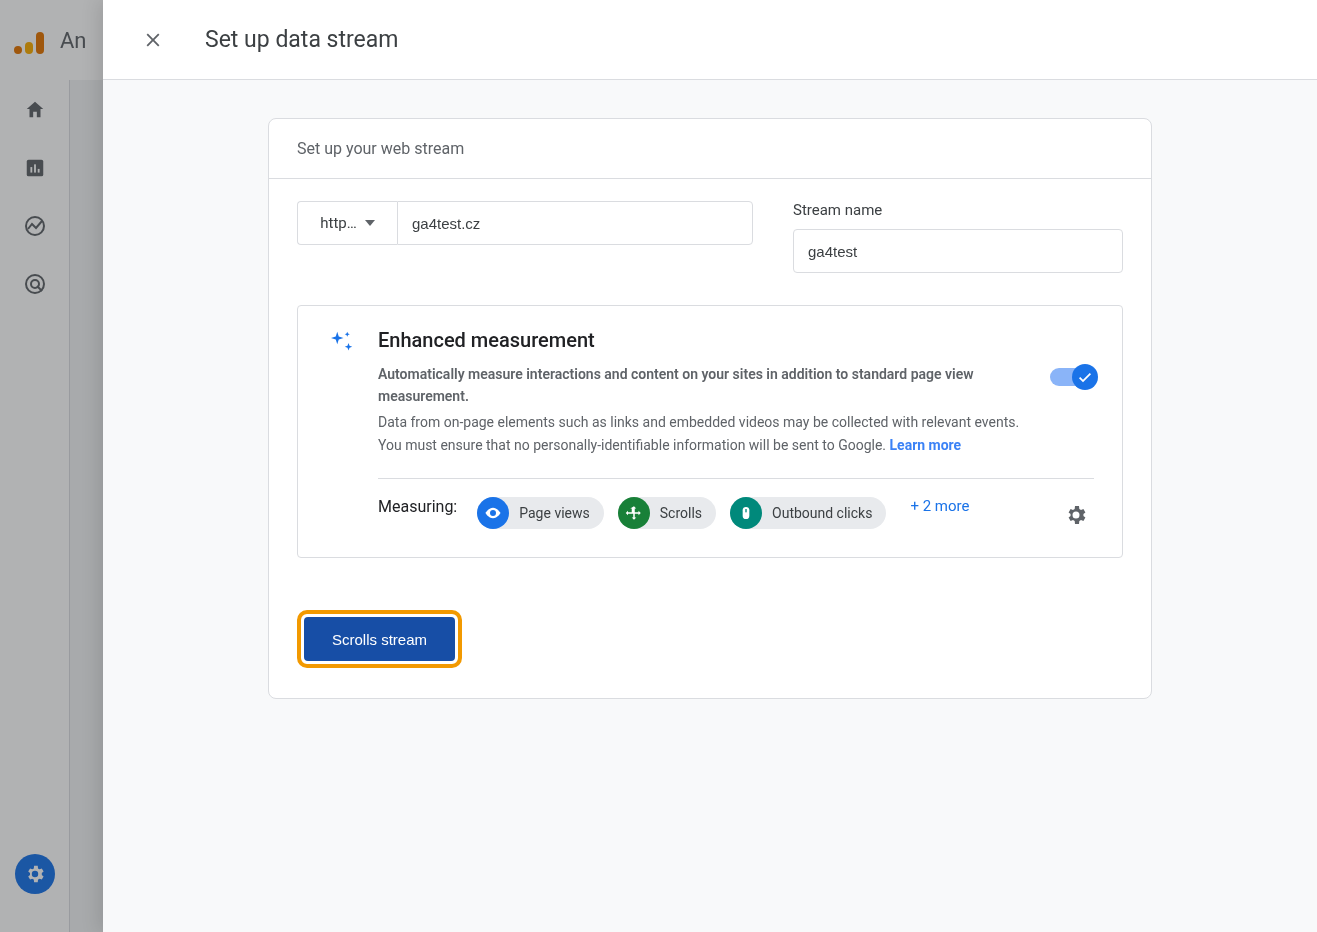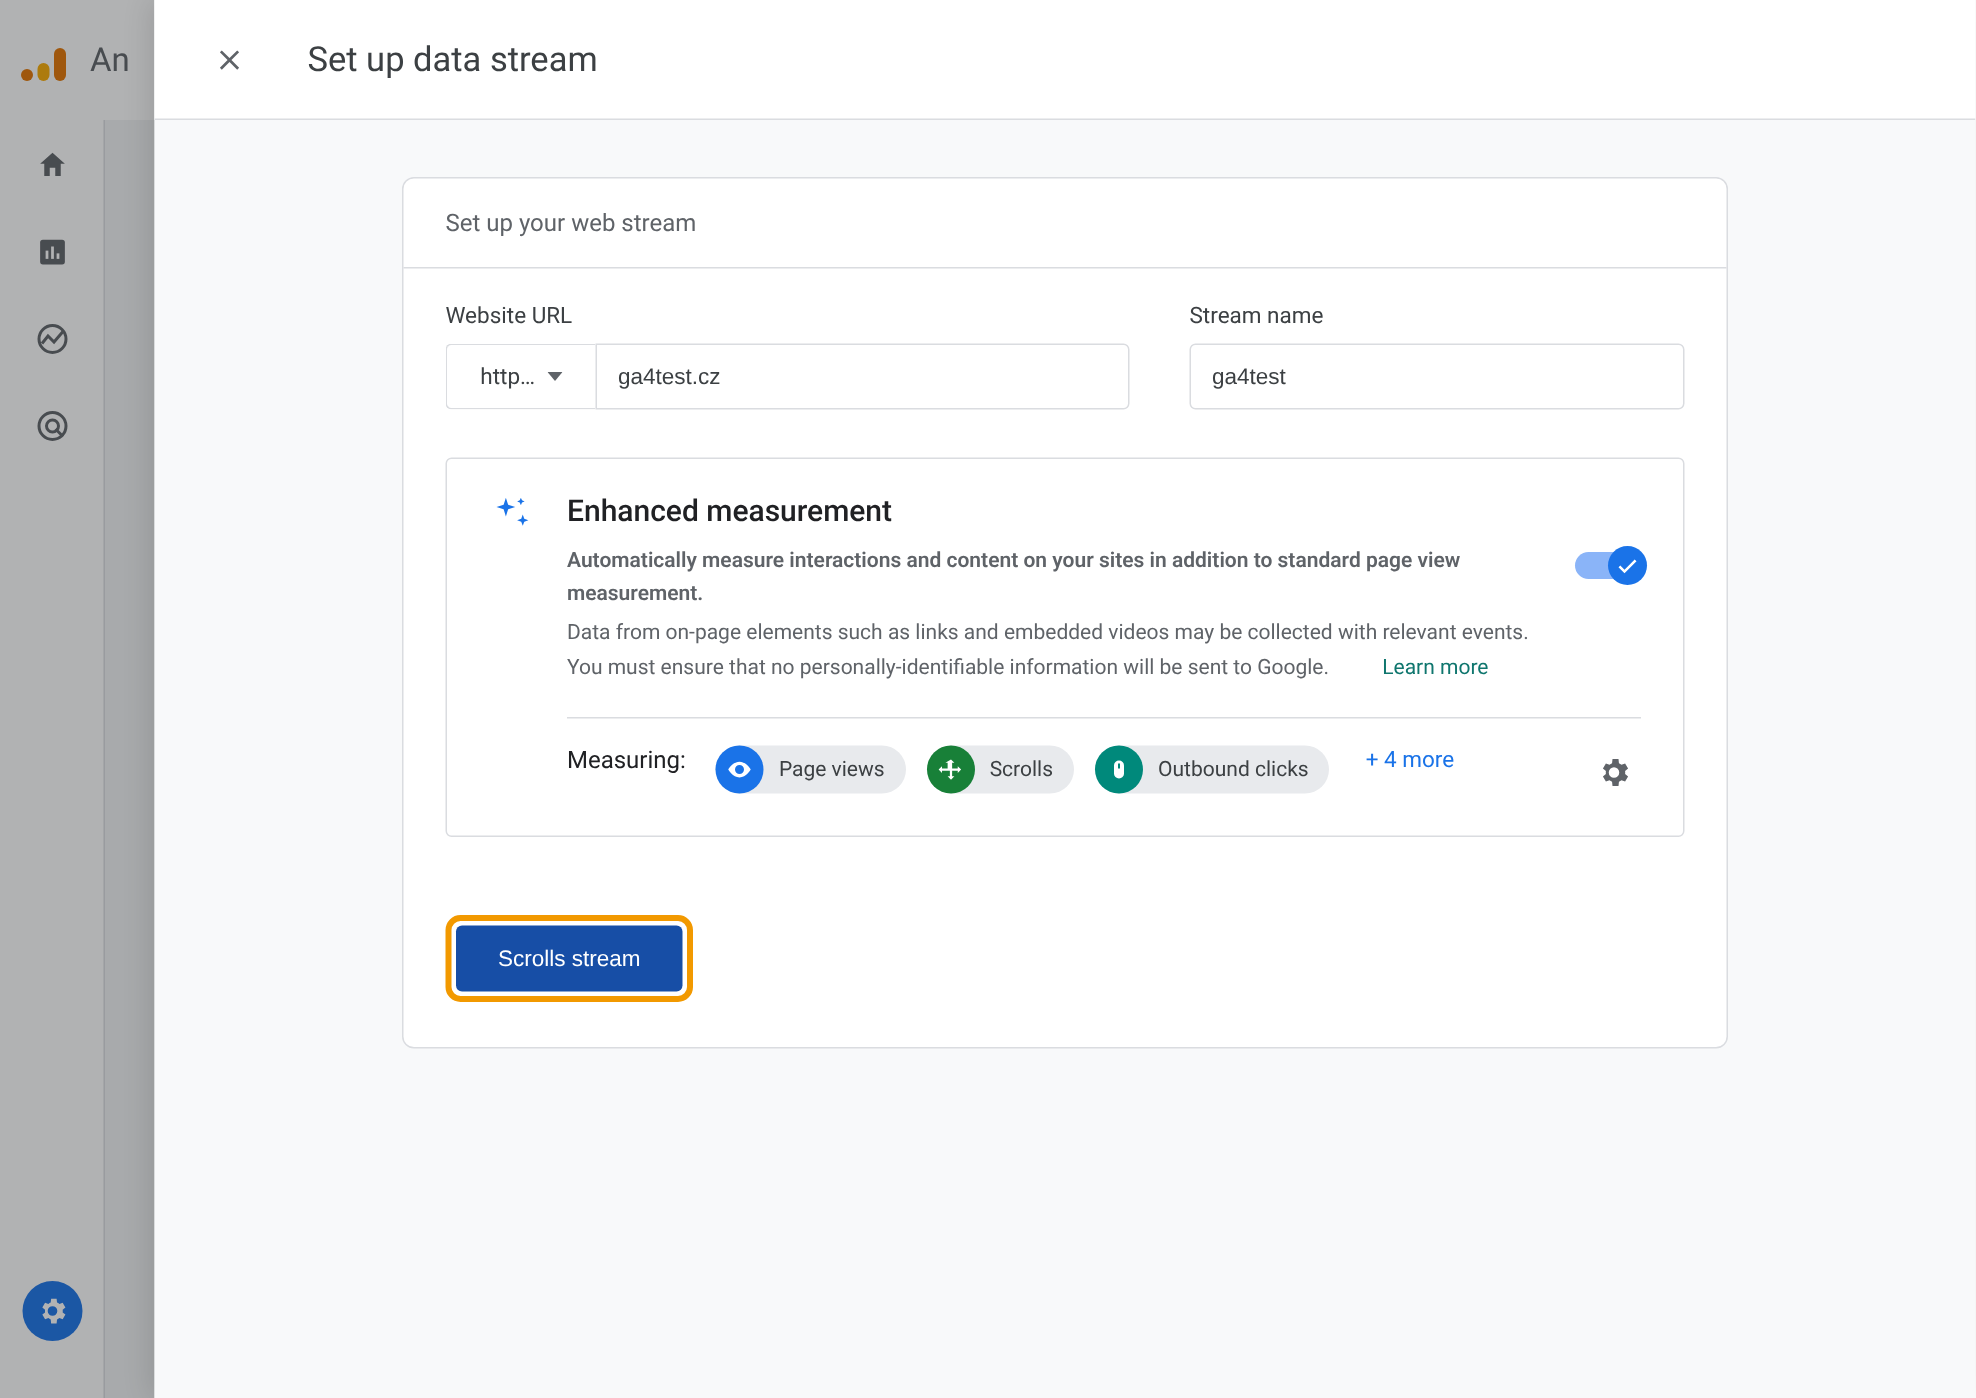--- a/index.html
+++ b/index.html
@@ -75,21 +75,21 @@
 
   .enhanced-box {
     border:1px solid #dadce0; border-radius:4px; padding: 22px 28px 24px 28px; background:#fff;
   }
   .enh-top { display:flex; gap: 22px; }
   .sparkle { flex:0 0 30px; color:#1a73e8; }
   .enh-text { flex:1; }
   .enh-title { font-size:20px; font-weight:500; color:#202124; margin-bottom:12px; }
   .enh-p1 { font-size:14px; font-weight:600; color:#5f6368; line-height:1.55; margin-bottom:4px; }
   .enh-p2 { font-size:14px; color:#5f6368; line-height:1.6; }
-  .enh-link { color:#0f766e; text-decoration:none; font-weight:400;margin-left:32px; }
+  .enh-link { color:#3b82f6; text-decoration:none; font-weight:700; }
   .enh-toggle { flex:0 0 50px; display:flex; align-items:flex-start; padding-top:40px; justify-content:flex-end; }
   .switch {
     width:44px; height:18px; background:#8ab4f8; border-radius:10px; position:relative; cursor:pointer;
   }
   .switch-knob {
     position:absolute; right:-4px; top:-4px; width:26px; height:26px; border-radius:50%; background:#1a73e8;
     display:flex; align-items:center; justify-content:center; color:#fff;
   }
 
   .enh-divider { height:1px; background:#dadce0; margin: 22px 0 18px 52px; }
@@ -182,21 +182,20 @@
     </div>
     <div class="modal-title">Set up data stream</div>
   </div>
 
   <div class="card">
     <div class="card-head">Set up your web stream</div>
 
     <div class="card-body">
       <div class="form-row">
         <div class="form-col-url">
-          <span class="label">Website URL</span>
           <div class="url-group">
             <div class="proto-select">
               <span>http…</span>
               <svg width="10" height="6" viewBox="0 0 10 6" fill="#5f6368">
                   <path d="M0 0l5 6 5-6z"></path>
                 </svg>
             </div>
             <input class="url-input" type="text" value="ga4test.cz" style="">
           </div>
         </div>
@@ -259,21 +258,21 @@
           <div class="chip">
             <div class="chip-icon ci-teal">
               <svg width="16" height="16" viewBox="0 0 24 24" fill="#fff">
                   <rect x="7" y="3" width="10" height="18" rx="5"></rect>
                   <rect x="11" y="6" width="2" height="5" fill="#00897b"></rect>
                 </svg>
             </div>
             <span>Outbound clicks</span>
           </div>
 
-          <span class="more-link">+ 4 more</span>
+          <span class="more-link">+ 2 more</span>
 
           <div class="gear-btn">
             <svg width="24" height="24" viewBox="0 0 24 24" fill="#5f6368">
                 <path d="M19.4 13a7.5 7.5 0 000-2l2-1.6-2-3.4-2.4.9a7.4 7.4 0 00-1.7-1L15 3h-4l-.3 2.9a7.4 7.4 0 00-1.7 1l-2.4-.9-2 3.4L6.6 11a7.5 7.5 0 000 2l-2 1.6 2 3.4 2.4-.9a7.4 7.4 0 001.7 1L11 21h4l.3-2.9a7.4 7.4 0 001.7-1l2.4.9 2-3.4zM12 15.5A3.5 3.5 0 1115.5 12 3.5 3.5 0 0112 15.5z"></path>
               </svg>
           </div>
         </div>
       </div>
     </div>
 

